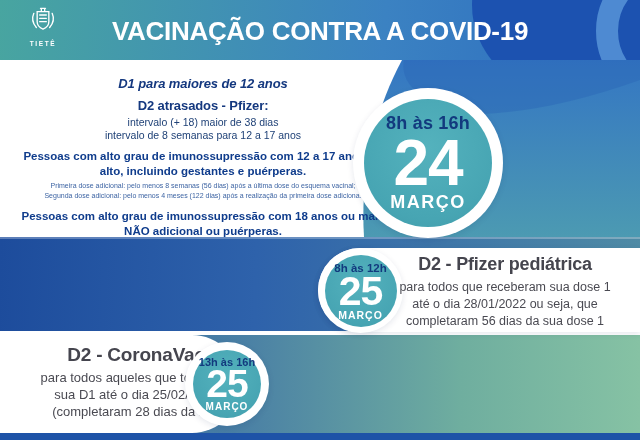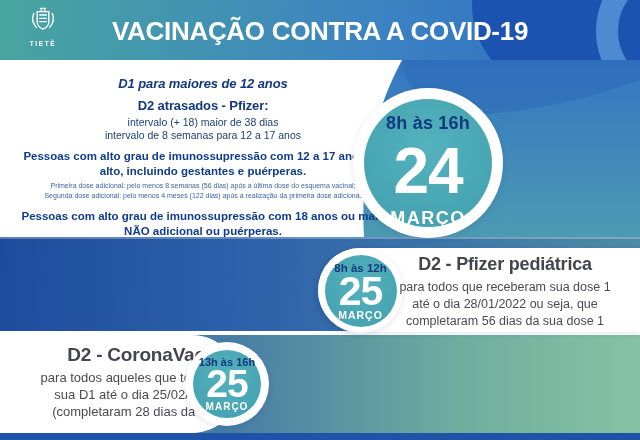--- a/index.html
+++ b/index.html
@@ -31,21 +31,21 @@
   .grp-note{color:#3d64a3;font-size:7px;line-height:1.45;margin-top:2px;white-space:nowrap;}
   
   .badge{position:absolute;border-radius:50%;background:#ffffff;box-shadow:0 2px 6px rgba(0,30,80,.10);}
   .badge .teal{position:absolute;border-radius:50%;
     background:radial-gradient(circle at 50% 38%,#54b2bd 0%,#47a5b3 70%,#3f9aa9 100%);
     display:flex;flex-direction:column;align-items:center;justify-content:flex-start;}
   .b-time{color:#123a7e;font-weight:800;white-space:nowrap;}
   .b-day{color:#ffffff;font-weight:800;line-height:0.92;letter-spacing:-1px;}
   .b-month{color:#ffffff;font-weight:800;letter-spacing:1.5px;}
   .badge-big{left:353px;top:88px;width:150px;height:150px;z-index:5;}
-  .badge-big .teal{left:11px;top:11px;width:128px;height:128px;gap:8px;}
+  .badge-big .teal{left:11px;top:11px;width:128px;height:128px;}
   .badge-big .b-time{font-size:18px;margin-top:14px;letter-spacing:0.2px;}
   .badge-big .b-day{font-size:64px;margin-top:0px;}
   .badge-big .b-month{font-size:18px;margin-top:-1px;}
   .badge-mid{left:318px;top:248px;width:85px;height:85px;z-index:5;}
   .badge-mid .teal{left:6.5px;top:6.5px;width:72px;height:72px;}
   .badge-mid .b-time{font-size:11.5px;margin-top:7px;}
   .badge-mid .b-day{font-size:41px;margin-top:-1px;}
   .badge-mid .b-month{font-size:10.5px;margin-top:-1px;letter-spacing:1px;}
   .badge-low{left:185px;top:342px;width:84px;height:84px;z-index:5;}
   .badge-low .teal{left:8px;top:8px;width:68px;height:68px;}

